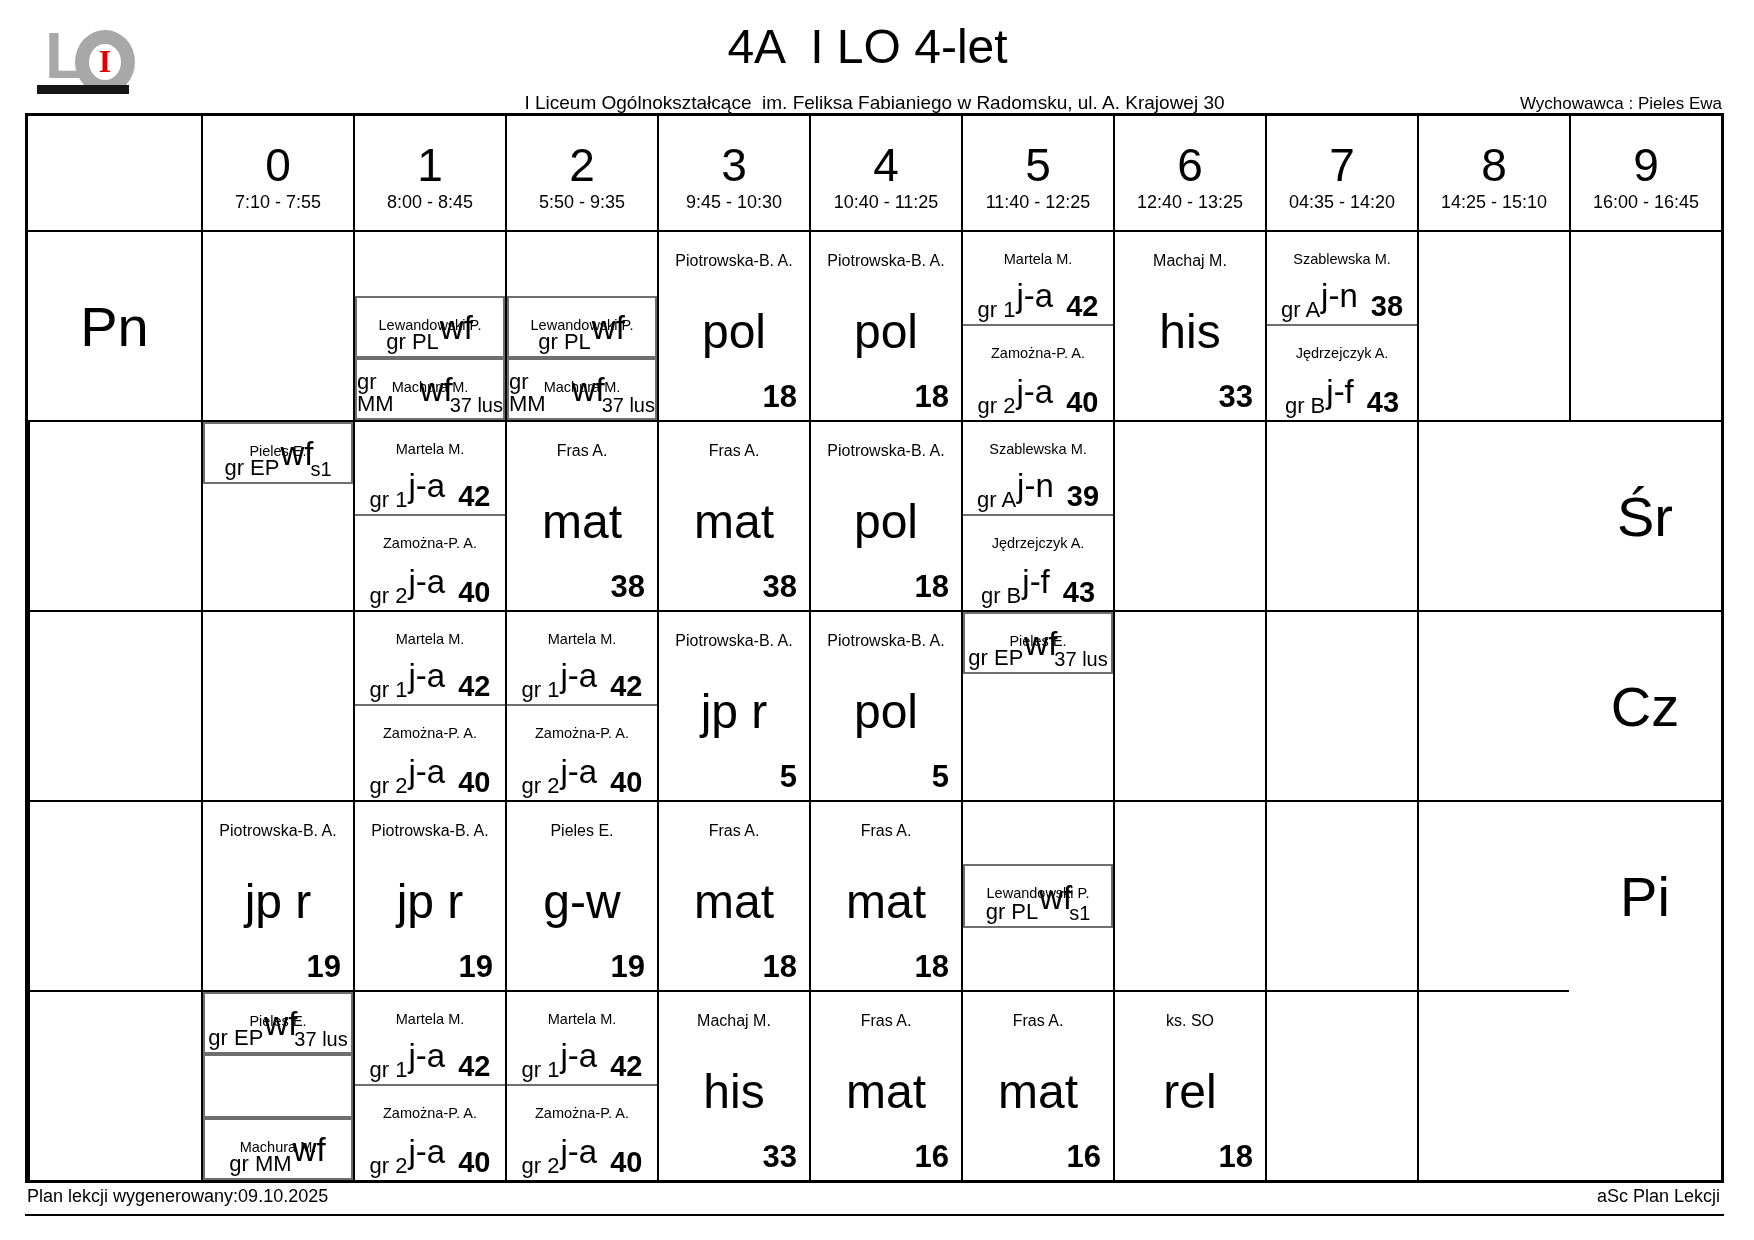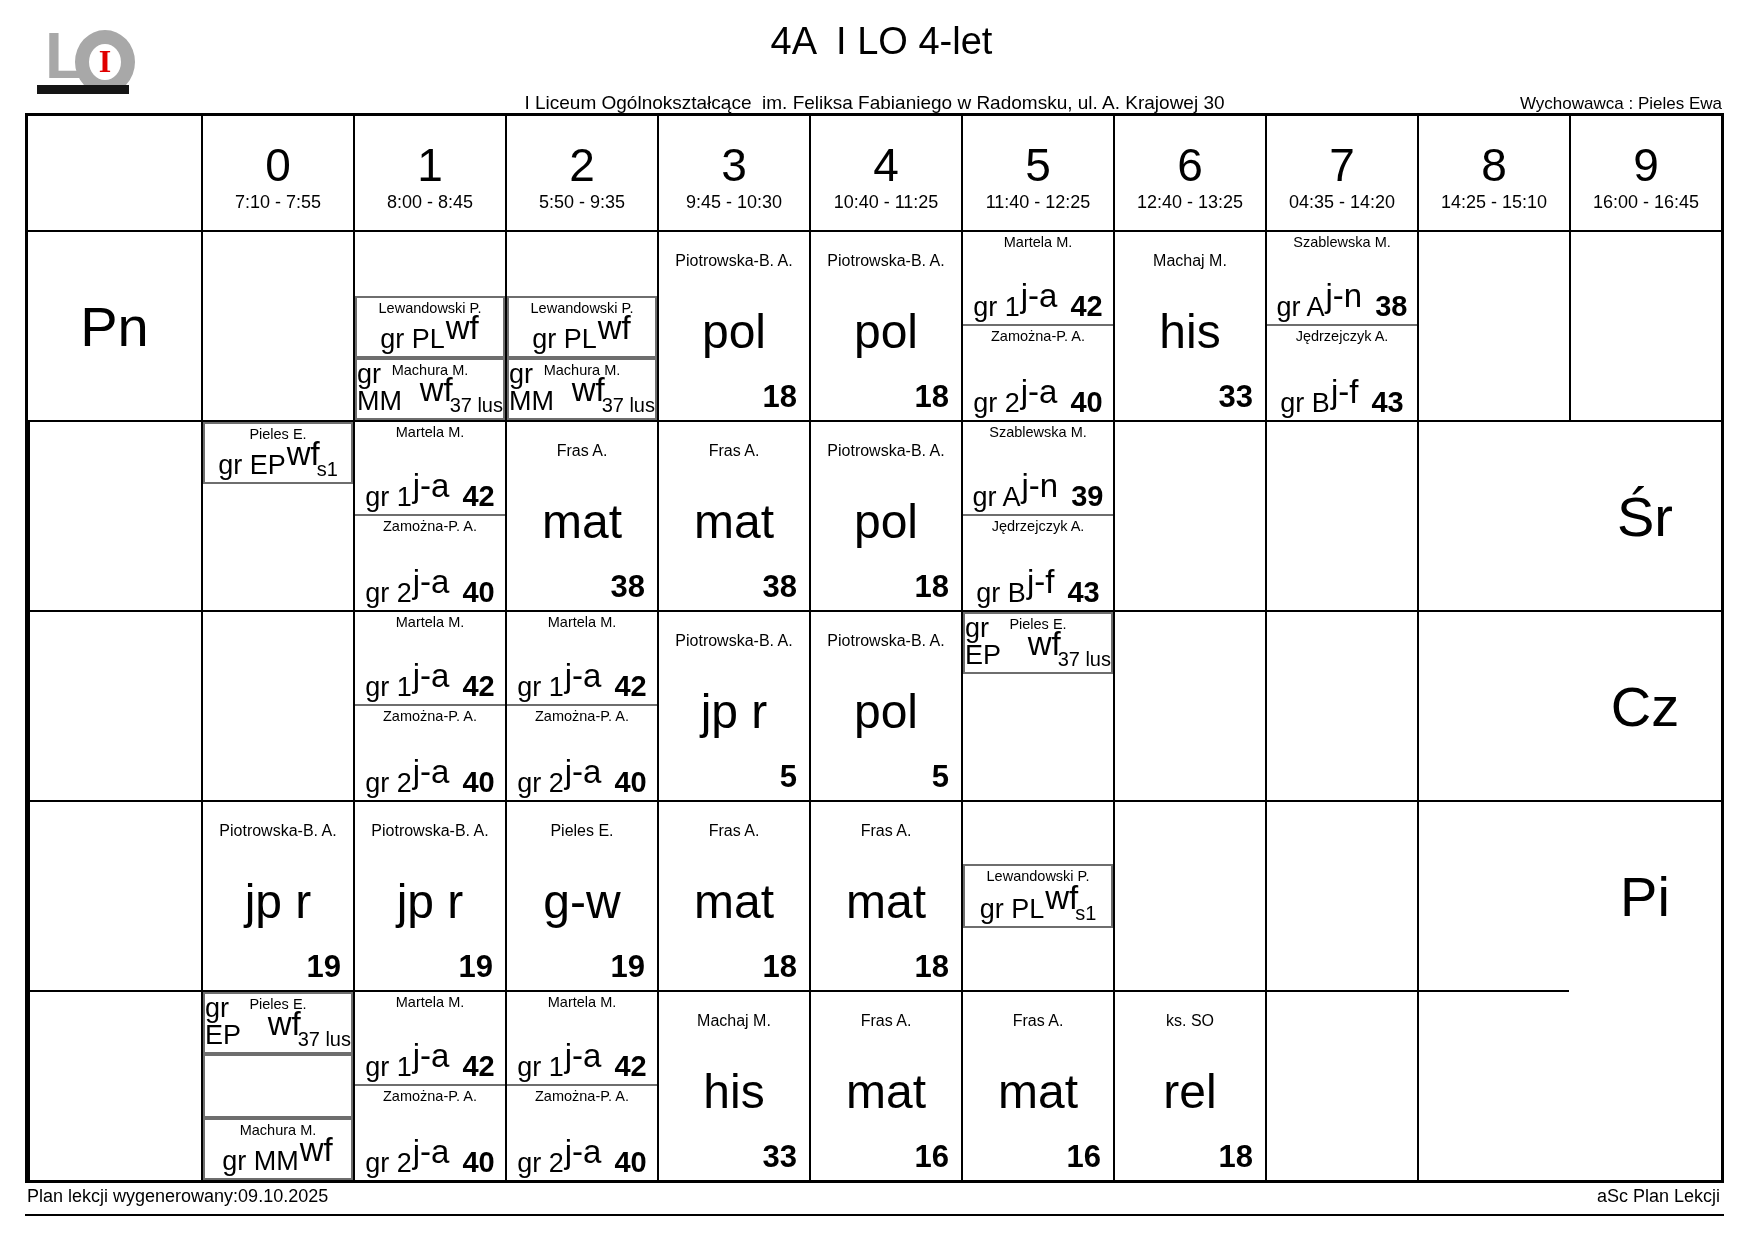--- a/index.html
+++ b/index.html
@@ -8,49 +8,49 @@
 
   
   .logo{position:absolute;left:45px;top:22px;width:110px;height:72px;}
   .logo-l{position:absolute;left:0;top:2px;font-size:64px;line-height:1;font-weight:bold;color:#a8a8a8;}
   .logo-o{position:absolute;left:30px;top:8px;width:32px;height:36px;border:14px solid #a8a8a8;border-radius:50%;background:#fff;}
   .logo-i{position:absolute;left:50%;top:50%;transform:translate(-50%,-52%);
           font-family:"Liberation Serif","DejaVu Serif",serif;font-size:32px;font-weight:bold;color:#e00000;}
   .logo-bar{position:absolute;left:-8px;bottom:0;width:92px;height:9px;background:#151515;}
 
   
-  .page-title{position:absolute;left:32px;top:22px;width:1699px;text-align:center;
-              font-size:38px;line-height:1.05;white-space:pre;}
+  .page-title{position:absolute;left:18px;top:22px;width:1699px;text-align:center;
+              font-size:48px;line-height:1.05;white-space:pre;}
   .subtitle{position:absolute;left:25px;top:92px;width:1699px;text-align:center;font-size:19px;white-space:pre;}
   .tutor{position:absolute;top:94px;right:32px;font-size:17px;}
 
   
   .grid{position:absolute;left:25px;top:113px;
         display:grid;grid-template-columns:173px repeat(10,152px);
         grid-template-rows:114px repeat(5,190px);
         border:3px solid #000;background:#fff;}
   .cell{border-left:2px solid #000;border-top:2px solid #000;position:relative;box-sizing:border-box;background:#fff;}
   .cell.no-l{border-left:none;}
   .cell.no-t{border-top:none;}
   .head{text-align:center;}
   .pnum{font-size:46px;line-height:1;padding-top:26px;}
   .ptime{font-size:18px;padding-top:4px;}
   .daycell{display:flex;align-items:center;justify-content:center;font-size:56px;}
 
   
   .seg{position:absolute;left:0;right:0;box-sizing:border-box;overflow:visible;}
   .brd-all{border:2px solid #6e6e6e;}
   .brd-btm{border-bottom:2px solid #6e6e6e;}
-  .teacher{font-size:14.5px;text-align:center;padding-top:2px;white-space:nowrap;}
+  .teacher{font-size:14.5px;text-align:center;padding-top:19px;white-space:nowrap;}
   .full .teacher{font-size:16px;padding-top:20px;}
   .full .subj{position:absolute;top:53%;left:0;right:0;transform:translateY(-50%);
               text-align:center;font-size:48px;line-height:1;}
   .full .room{position:absolute;bottom:5px;right:12px;font-size:31px;font-weight:bold;}
   .mini .line{position:absolute;bottom:3px;left:0;right:0;display:flex;align-items:flex-end;justify-content:center;}
-  .mini .group{font-size:27px;line-height:1;}
+  .mini .group{font-size:22px;line-height:1;}
   .mini .subj{font-size:33px;line-height:.85;transform:translateY(-11px);margin:0 1px;}
   .mini .room-lg{font-size:29px;font-weight:bold;line-height:1;margin-left:12px;}
   .mini .room-sm{font-size:20px;line-height:1;margin-left:-4px;white-space:nowrap;}
 
   
   .footer-gen{position:absolute;left:27px;top:1186px;font-size:18px;}
   .footer-brand{position:absolute;right:34px;top:1186px;font-size:18px;}
   .footer-rule{position:absolute;left:25px;top:1214px;width:1699px;border-top:2px solid #000;}
 </style>
 </head>

